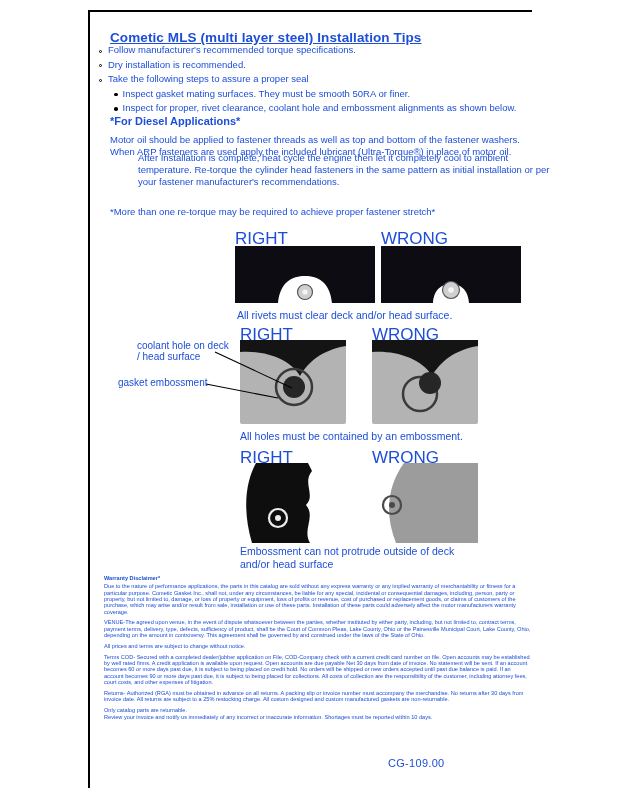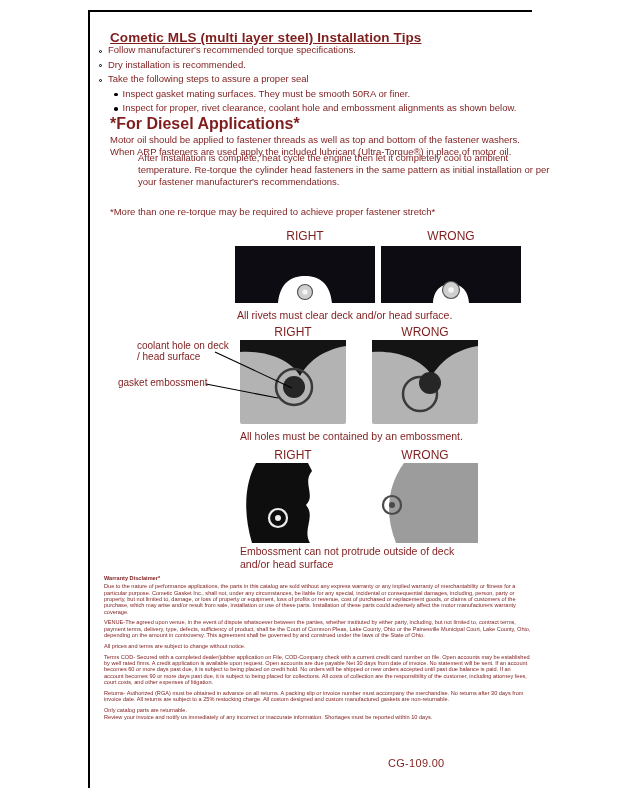--- a/index.html
+++ b/index.html
@@ -3,21 +3,21 @@
 <meta charset="utf-8">
 <style>
   * { box-sizing: border-box; }
   html, body { margin: 0; padding: 0; background: #ffffff; }
   .page {
     position: relative;
     width: 618px;
     height: 800px;
     background: #ffffff;
     font-family: "Liberation Sans", "DejaVu Sans", sans-serif;
-    color: #7f1d1d;
+    color: #1d4ed8;
     overflow: hidden;
   }
   .frame {
     position: absolute;
     left: 88px; top: 10px;
     width: 444px; height: 778px;
     border-top: 2px solid #000;
     border-left: 2px solid #000;
   }
 
@@ -35,27 +35,27 @@
     border: 1px solid #000; border-radius: 50%;
     margin: 3px 6px 0 0;
   }
   .sub-bullets { margin-left: 15px; }
   .marker-dot {
     flex: none; width: 3.5px; height: 3.5px;
     background: #000; border-radius: 50%;
     margin: 3px 5px 0 0;
   }
 
-  .diesel-heading { position: absolute; left: 110px; top: 115px; font-size: 16px; font-weight: bold; }
+  .diesel-heading { position: absolute; left: 110px; top: 115px; font-size: 11px; font-weight: bold; }
   .para { position: absolute; left: 110px; width: 424px; font-size: 9.5px; line-height: 1.24; }
   .para1 { top: 134px; }
   .para2 { top: 152px; margin-left: 28px; }
   .note { position: absolute; left: 110px; top: 206px; font-size: 9.5px; }
 
-  .dlabel { position: absolute; font-size: 12px; text-align: center; }
+  .dlabel { position: absolute; font-size: 17px; text-align: left; }
   .panel { position: absolute; display: block; }
   .caption { position: absolute; font-size: 10.5px; line-height: 1.25; }
 
   .callout { position: absolute; font-size: 10px; line-height: 1.12; }
   .callout-coolant { left: 137px; top: 340px; width: 92px; }
   .callout-embossment { left: 118px; top: 377px; }
 
   .arrows { position: absolute; left: 110px; top: 338px; width: 200px; height: 70px; }
 
   .legal {

